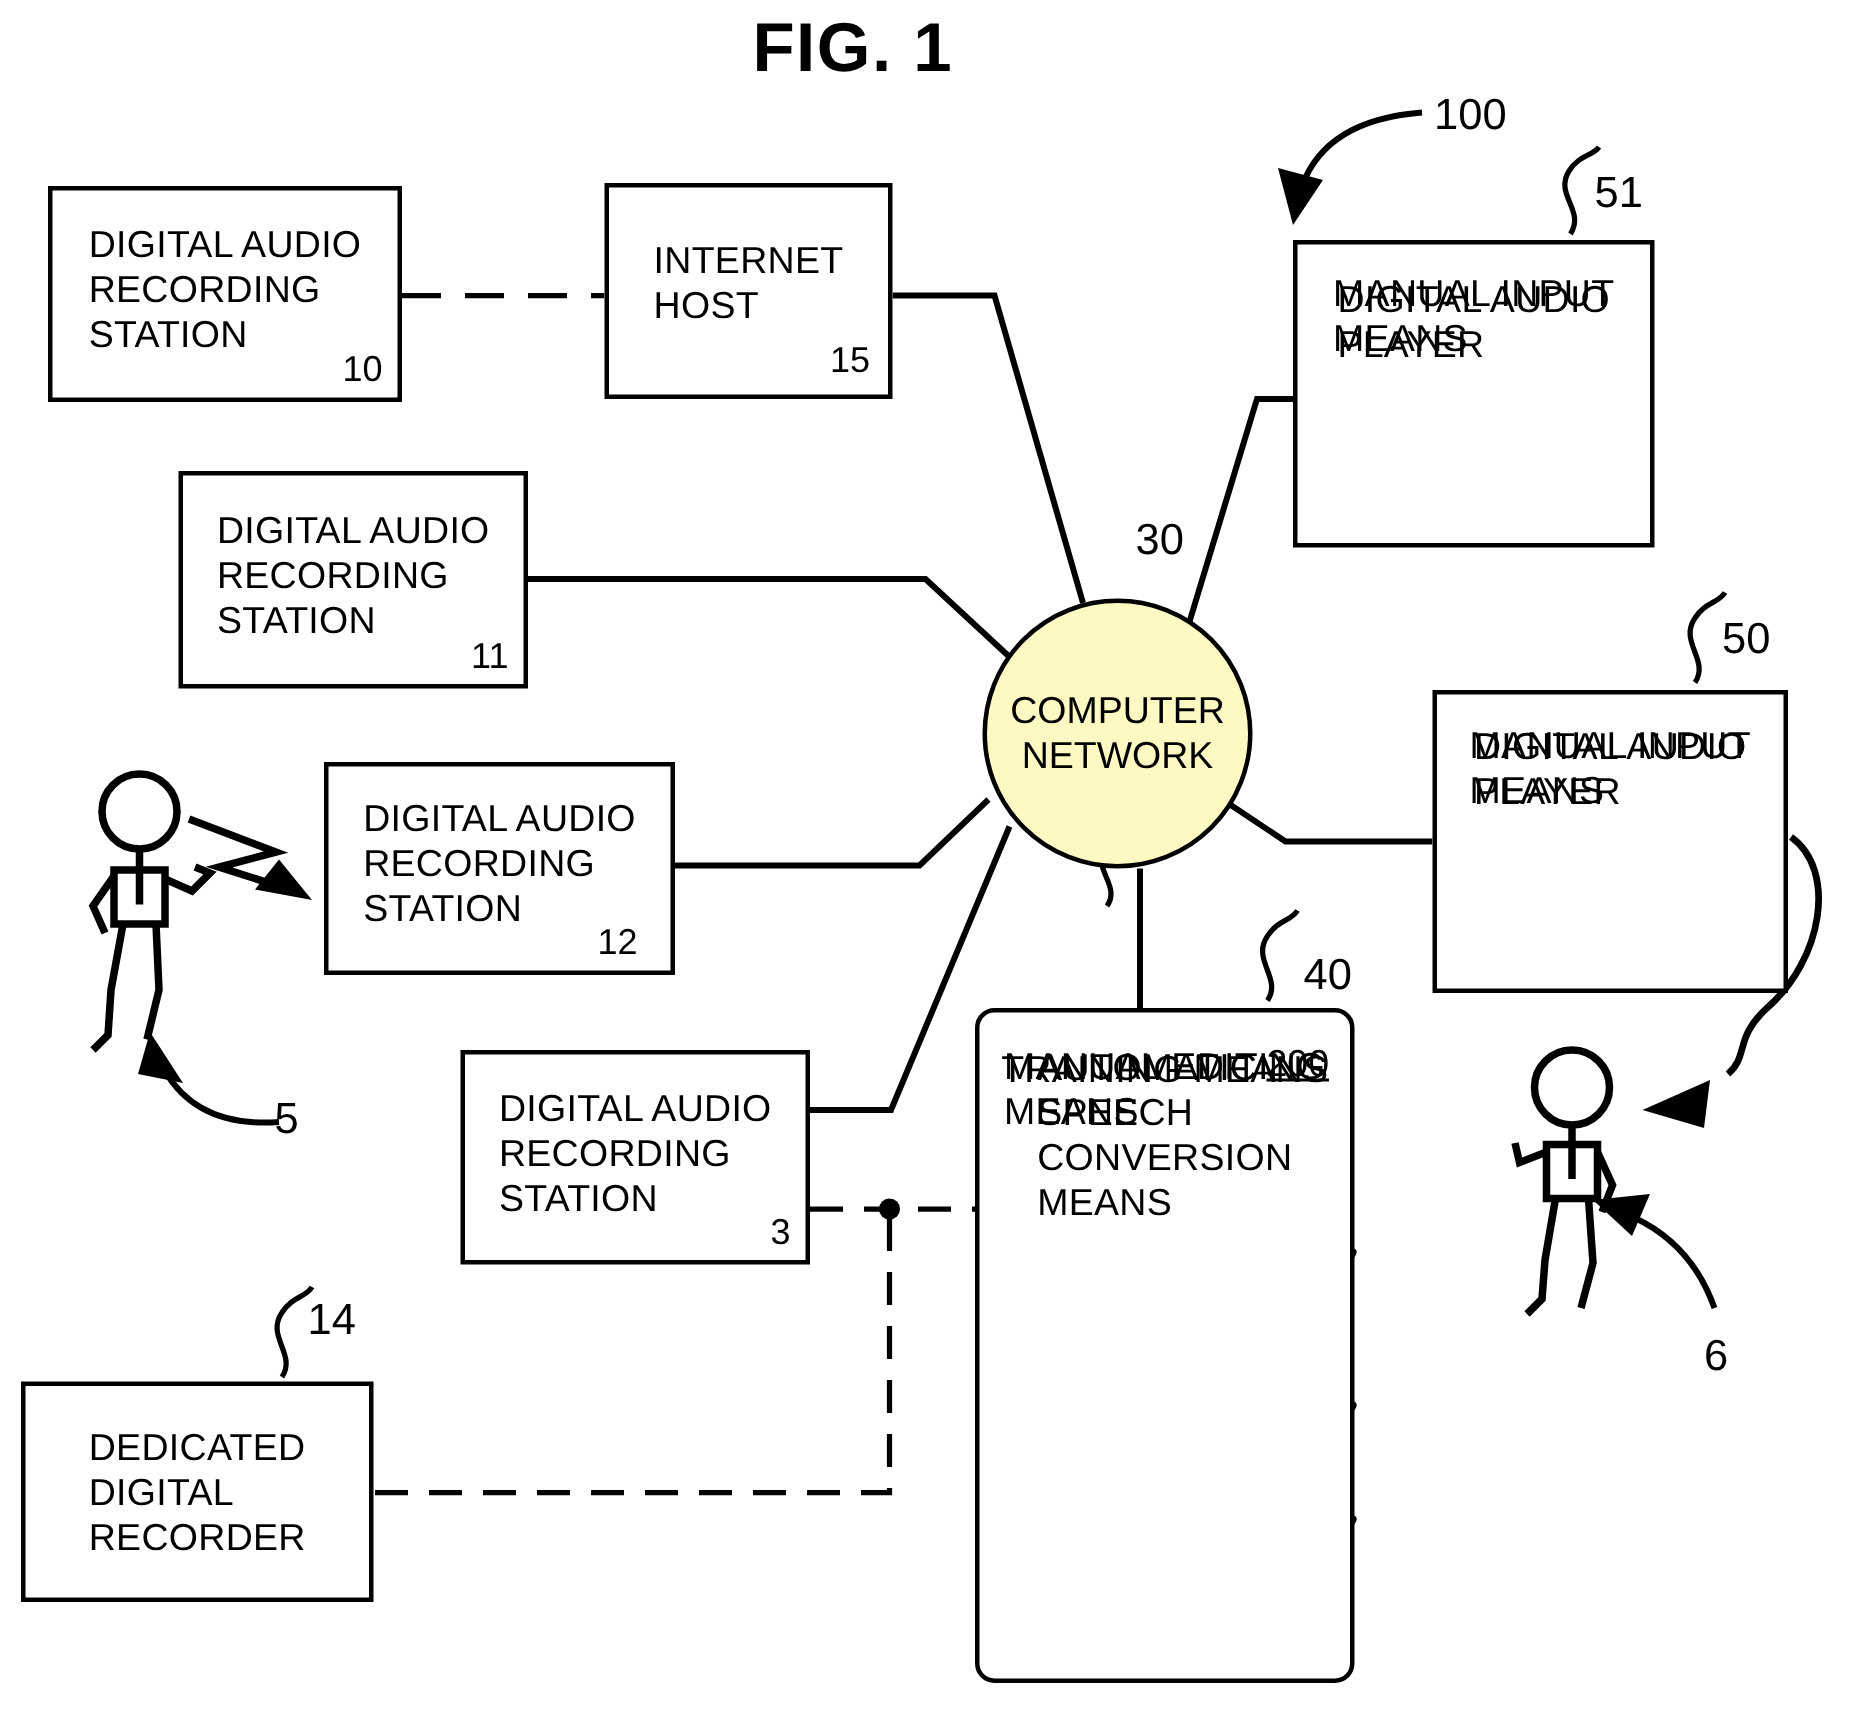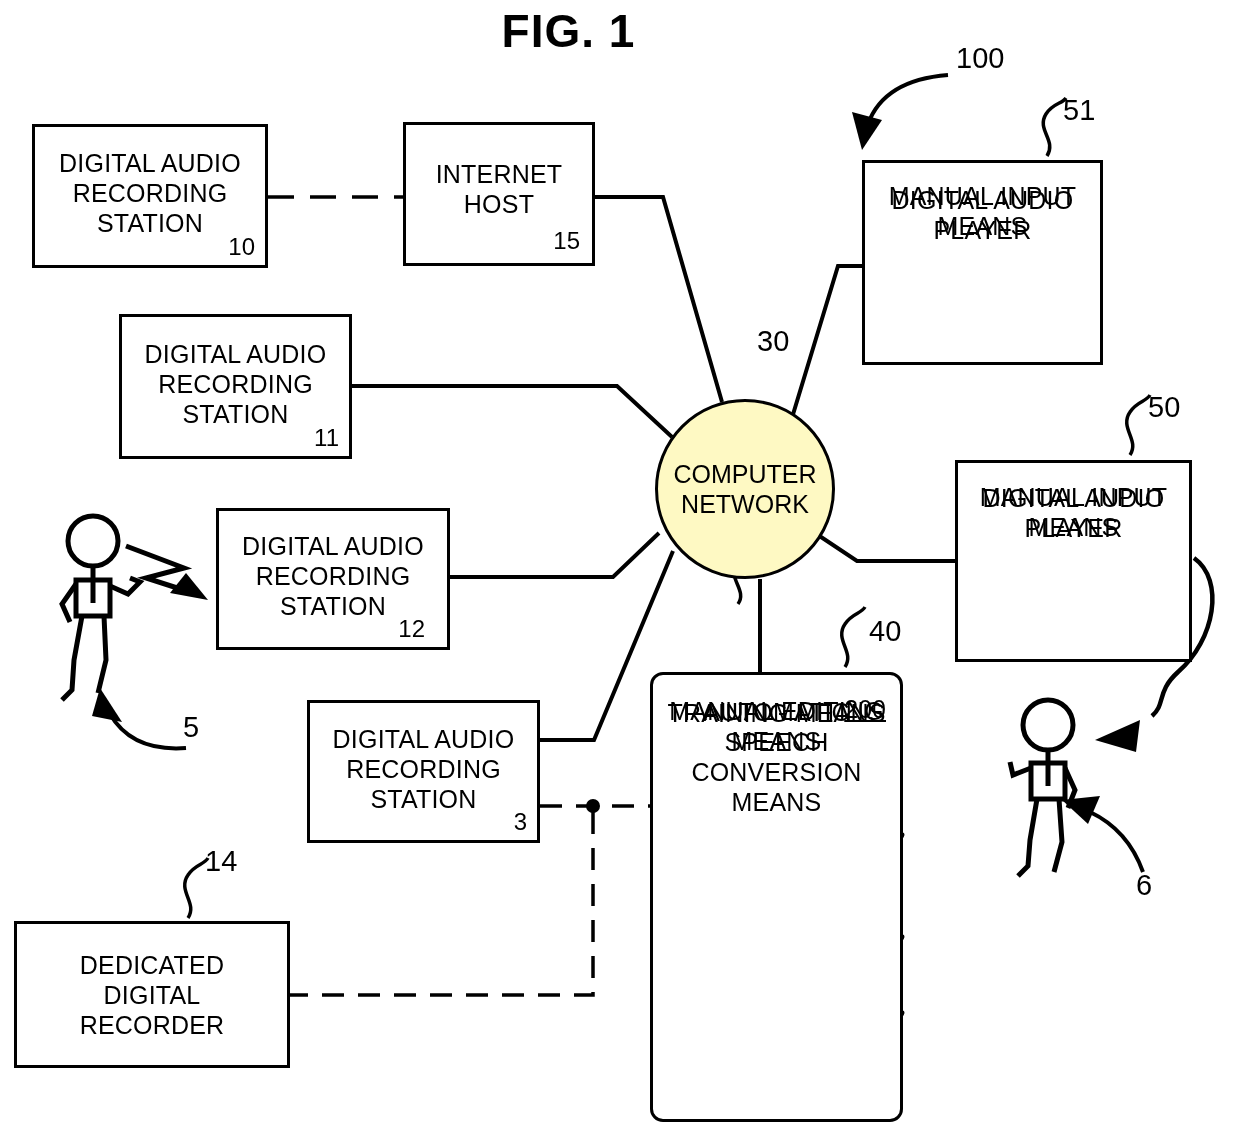--- a/index.html
+++ b/index.html
@@ -43,36 +43,36 @@
     position: absolute;
     box-sizing: border-box;
     border: 3px solid #000;
     background: #fff;
     display: flex;
     flex-direction: column;
     align-items: center;
     justify-content: center;
   }
   .box-text {
-    text-align: center;
     font-size: 25px;
     line-height: 30px;
     letter-spacing: 0.2px;
     white-space: pre-line;
     padding: 0 4px;
   }
   .ref-inbox {
     position: absolute;
     font-size: 24px;
     line-height: 24px;
   }
   .ref-label {
     position: absolute;
     font-size: 29px;
     line-height: 29px;
+    margin-top: 19px;
   }
   .seg {
     position: absolute;
     box-sizing: border-box;
     display: flex;
     align-items: center;
     justify-content: center;
     width: 100%;
   }
   .seg .box-text { font-size: 25px; line-height: 30px; }
@@ -215,21 +215,21 @@
     <div class="ref-inbox" style="right:22px; bottom:6px;">12</div>
   </div>
 
   <div class="box" style="left:307px; top:700px; width:233px; height:143px;">
     <div class="box-text" style="margin-bottom:6px;">DIGITAL AUDIO
 RECORDING
 STATION</div>
     <div class="ref-inbox" style="right:10px; bottom:6px;">3</div>
   </div>
 
-  <div class="box" style="left:14px; top:921px; width:276px; height:147px;">
+  <div class="box" style="left:14px; top:921px; width:235px; height:147px;">
     <div class="box-text">DEDICATED
 DIGITAL
 RECORDER</div>
   </div>
 
   <div class="circle-node" style="left:655px; top:399px; width:180px; height:180px;">
     <span>COMPUTER
 NETWORK</span>
   </div>
 

